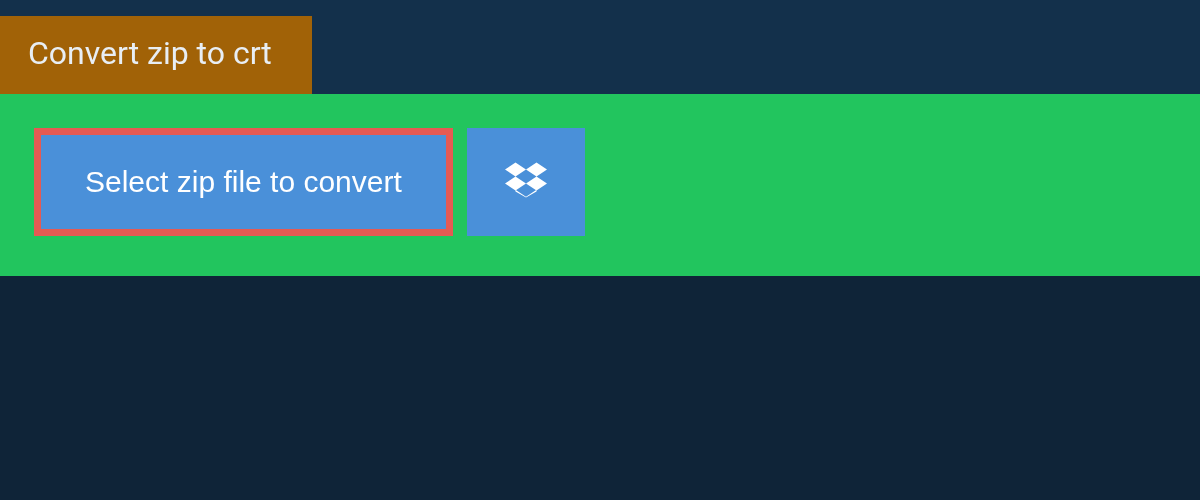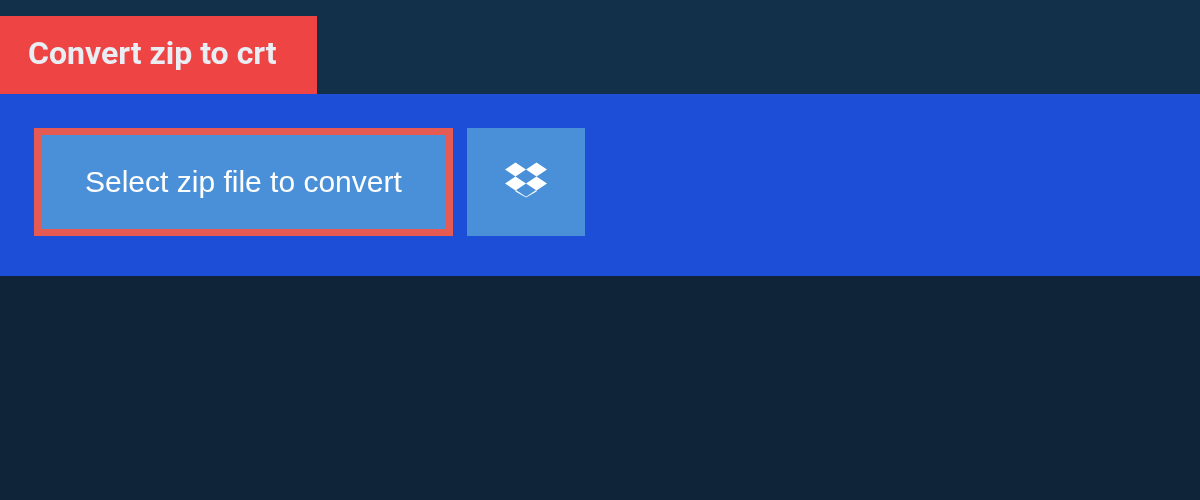--- a/index.html
+++ b/index.html
@@ -14,28 +14,28 @@
       font-family: -apple-system, BlinkMacSystemFont, "Segoe UI", Roboto, "Helvetica Neue", Arial, sans-serif;
       font-weight: 300;
       overflow: hidden;
     }
     .tab-region {
       background: #13304b;
       padding-top: 16px;
     }
     .tab {
       display: inline-block;
-      background: #ef4444;
+      background: #a16207;
       color: #e8eef4;
       font-size: 32px;
-      font-weight: 700;
+      font-weight: 400;
       padding: 18px 40px 22px 28px;
     }
     .panel {
-      background: #1d4ed8;
+      background: #22c55e;
       padding: 34px 34px 40px 34px;
     }
     .button-row {
       display: flex;
       gap: 14px;
       align-items: stretch;
     }
     .select-wrap {
       border: 7px solid #e55a53;
       display: inline-block;

